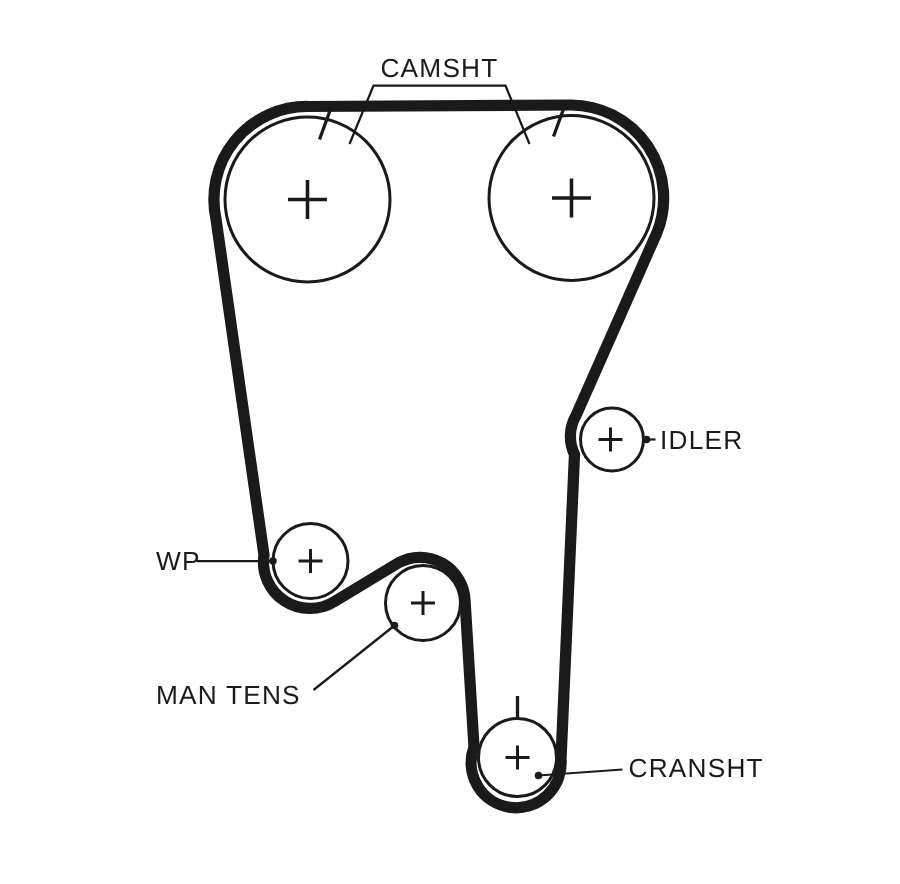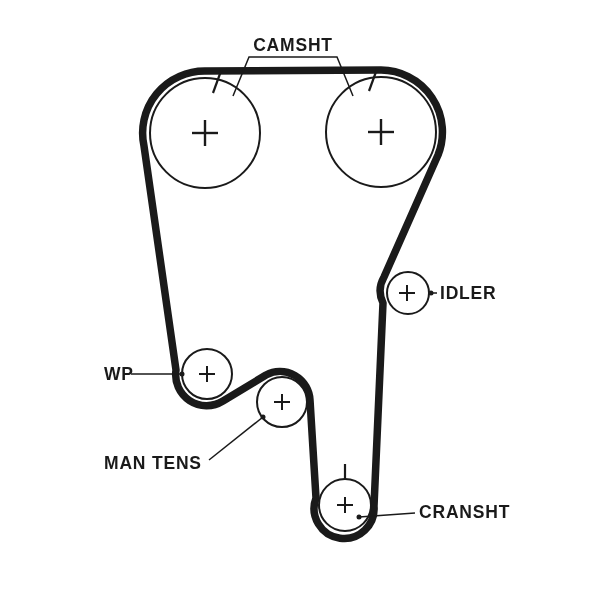--- a/index.html
+++ b/index.html
@@ -7,21 +7,20 @@
     --belt:#1a1a1a;
     --bg:#ffffff;
   }
   html,body{margin:0;padding:0;background:var(--bg);}
   .stage{
     position:relative;
     width:600px;height:589px;
     background:var(--bg);
     font-family:"Liberation Sans", sans-serif;
     overflow:hidden;
-    font-weight:bold;
   }
   svg{display:block;}
   .belt{stroke:var(--belt);stroke-width:7.5;fill:none;stroke-linejoin:round;stroke-linecap:round;}
   .pulley{stroke:var(--line);stroke-width:2;fill:none;}
   .cross{stroke:var(--line);stroke-width:2.4;fill:none;stroke-linecap:butt;}
   .cross-sm{stroke:var(--line);stroke-width:2;fill:none;stroke-linecap:butt;}
   .leader{stroke:var(--line);stroke-width:1.5;fill:none;}
   .tick{stroke:var(--line);stroke-width:2.2;fill:none;stroke-linecap:butt;}
   .dot{fill:var(--line);stroke:none;}
   .lbl{fill:var(--line);font-size:17.5px;letter-spacing:0.8px;font-family:"Liberation Sans", sans-serif;}

